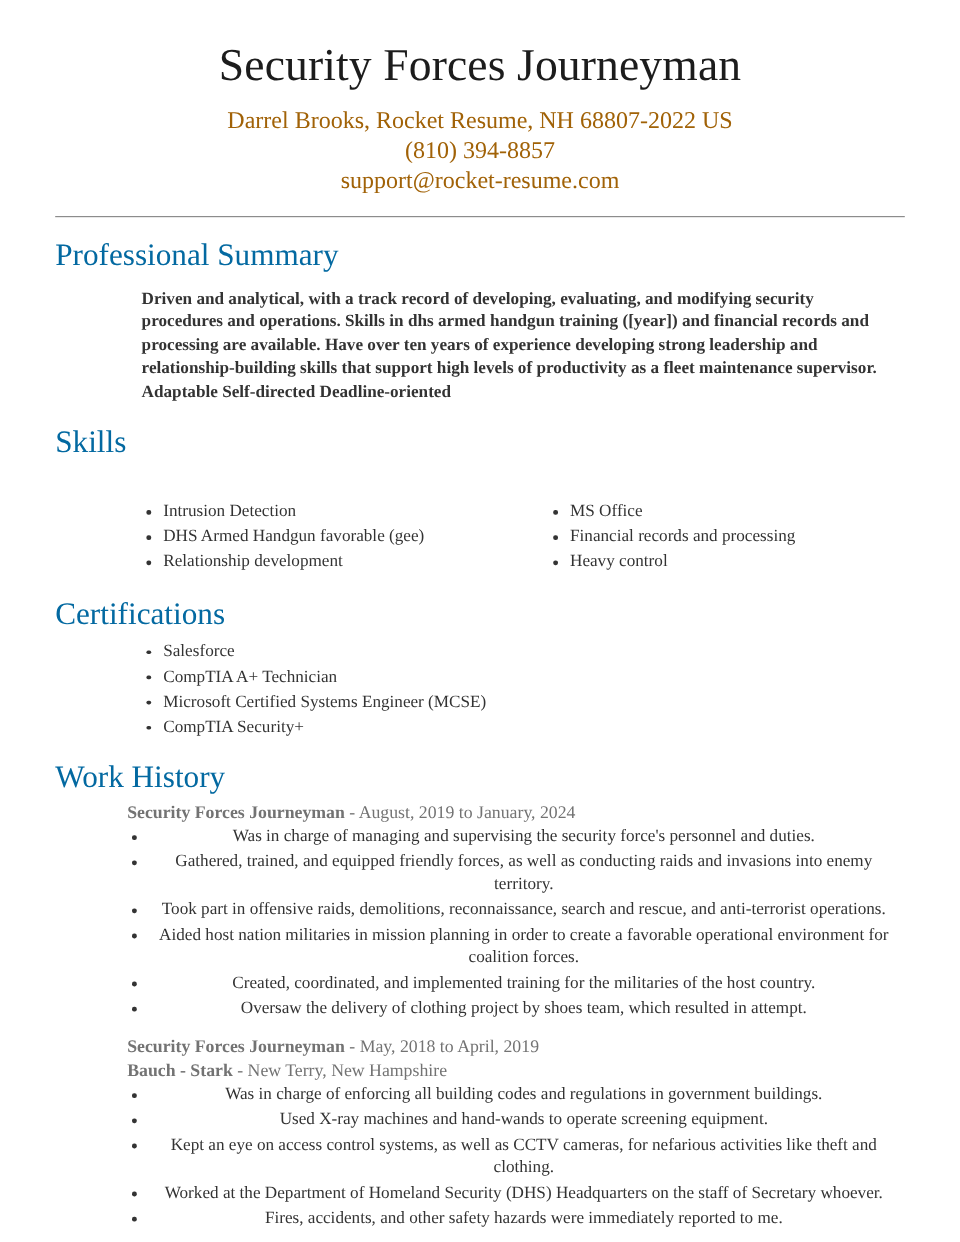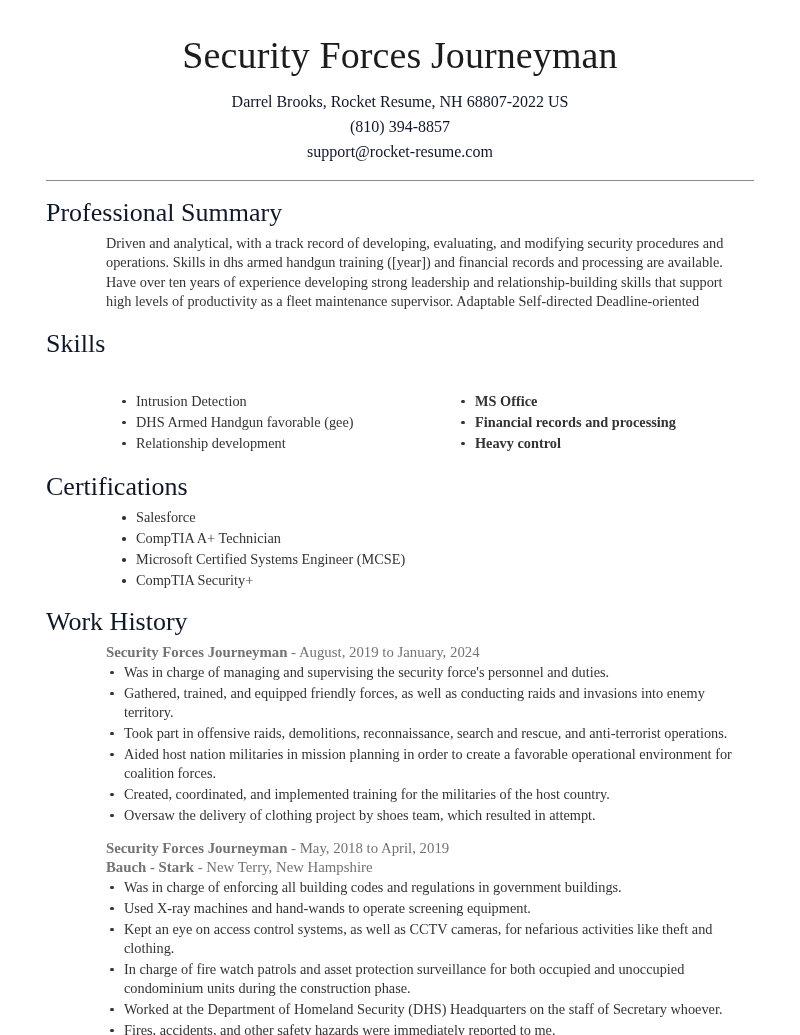--- a/index.html
+++ b/index.html
@@ -30,52 +30,53 @@
   }
   .resume-title {
     font-size: 38px;
     line-height: 1.12;
     font-weight: 400;
     color: #1c1c1c;
     letter-spacing: 0.1px;
     margin: 0 0 14px 0;
   }
   .contact-line {
-    font-size: 16px;
+    font-size: 20px;
     line-height: 21px;
-    color: #0f172a;
+    color: #a16207;
     margin: 4px;
   }
   .header-rule {
     border: 0;
     border-top: 1.6px solid #8c8c8c;
     margin: 18px 0 0 0;
     width: 100%;
   }
 
   
   .section {
     margin-top: 16px;
   }
   .section-heading {
     font-size: 26px;
     font-weight: 400;
-    color: #0f172a;
+    color: #0369a1;
     line-height: 1.2;
     margin: 0 0 6px 0;
   }
   .section-body {
     padding-left: 60px;
   }
   .summary-text {
     font-size: 14.3px;
     line-height: 19.5px;
-    margin: 0;
+    margin: 12px;
     color: #333333;
     max-width: 638px;
+    font-weight: bold;
   }
 
   
   ul.bullets {
     list-style: none;
     margin: 0;
     padding: 0;
   }
   ul.bullets > li {
     position: relative;
@@ -101,21 +102,20 @@
     display: flex;
     padding-left: 72px;
   }
   .skills-col {
     width: 50%;
     box-sizing: border-box;
     margin-top: 27px;
   }
   .skills-col + .skills-col {
     padding-left: 21px;
-    font-weight: bold;
   }
 
   .certs-body {
     padding-left: 72px;
   }
 
   
   .work-body {
     padding-left: 60px;
   }
@@ -127,20 +127,21 @@
     line-height: 19.5px;
     color: #737373;
     margin: 0;
   }
   .job-line .strong {
     font-weight: 700;
   }
   .job-bullets {
     margin-top: 8px;
     padding-left: 13px;
+    text-align: center;
   }
   .job-bullets > li {
     margin-bottom: 3px;
     max-width: 625px;
   }
 </style>
 </head>
 <body>
 
 <div class="page">
@@ -206,21 +207,20 @@
             <li>Oversaw the delivery of clothing project by shoes team, which resulted in attempt.</li>
           </ul>
         </div>
         <div class="job">
           <p class="job-line"><span class="strong">Security Forces Journeyman</span><span> - May, 2018 to April, 2019</span></p>
           <p class="job-line"><span class="strong">Bauch - Stark</span><span> - New Terry, New Hampshire</span></p>
           <ul class="bullets job-bullets">
             <li>Was in charge of enforcing all building codes and regulations in government buildings.</li>
             <li>Used X-ray machines and hand-wands to operate screening equipment.</li>
             <li>Kept an eye on access control systems, as well as CCTV cameras, for nefarious activities like theft and clothing.</li>
-            <li>In charge of fire watch patrols and asset protection surveillance for both occupied and unoccupied condominium units during the construction phase.</li>
             <li>Worked at the Department of Homeland Security (DHS) Headquarters on the staff of Secretary whoever.</li>
             <li>Fires, accidents, and other safety hazards were immediately reported to me.</li>
           </ul>
         </div>
       </div>
   </div>
 
 </div>
 
 </body></html>

